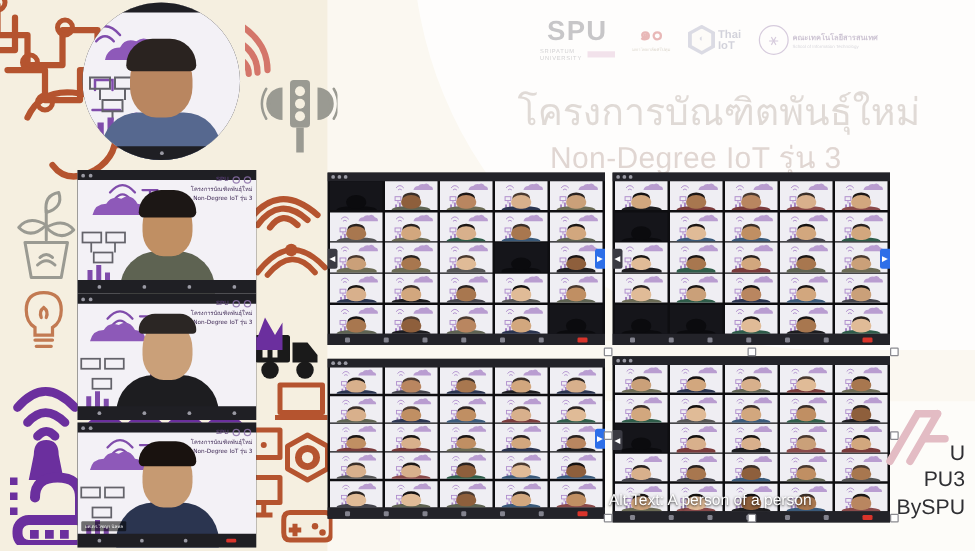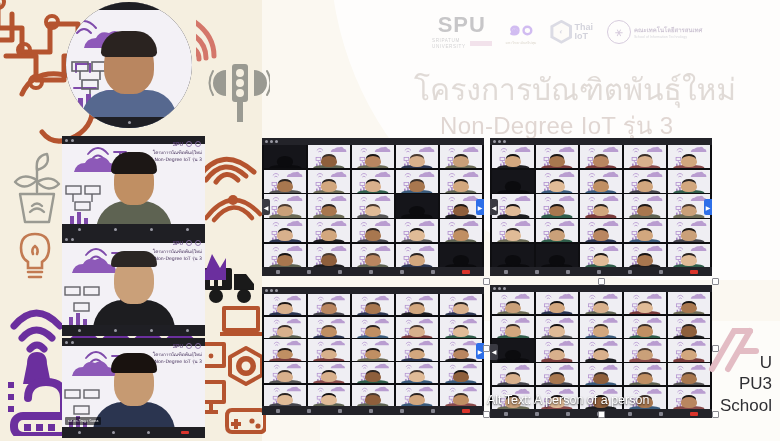--- a/index.html
+++ b/index.html
@@ -54,21 +54,21 @@
   }
   .spu-sub {
     display:flex; align-items:center; gap:4px; margin-top:2px;
   }
   .spu-sub-text {
     font-size: 4.6px; letter-spacing: .6px; color: #6a6a72; line-height: 1.25;
   }
   .spu-bar { width: 22px; height: 5px; background: #d9a7c7; }
 
   .logo60 { display:flex; flex-direction:column; align-items:center; }
-  .logo60-top { font-size: 20px; color: #6d28d9; font-weight: bold; line-height: 1; text-align: right; }
+  .logo60-top { font-size: 15px; color: #b91c1c; font-weight: bold; line-height: 1; text-align: right; }
   .logo60-txt { font-size: 3.6px; color:#8a7a5a; margin-top:2px; text-align:center; }
 
   .hex-logo { display:flex; align-items:center; gap:2px; }
   .hex {
     width: 22px; height: 24px; background: #8d8fae;
     clip-path: polygon(50% 0%, 100% 25%, 100% 75%, 50% 100%, 0% 75%, 0% 25%);
     display:flex; align-items:center; justify-content:center;
   }
   .hex-inner {
     width: 16px; height: 18px; background: #fbf8f1;
@@ -2630,16 +2630,16 @@
     <g fill="none" stroke="#e3bcc4" stroke-width="6" stroke-linecap="round">
       <path d="M8 44 L30 6 L46 6"></path>
         <path d="M24 44 L46 6"></path>
         <path d="M36 26 L52 26"></path>
     </g>
   </svg>
 
   <div class="hash-front">
     <div>U</div>
     <div>PU3</div>
-    <div>School</div>
+    <div>BySPU</div>
   </div>
 
 </div>
 
 </body></html>

